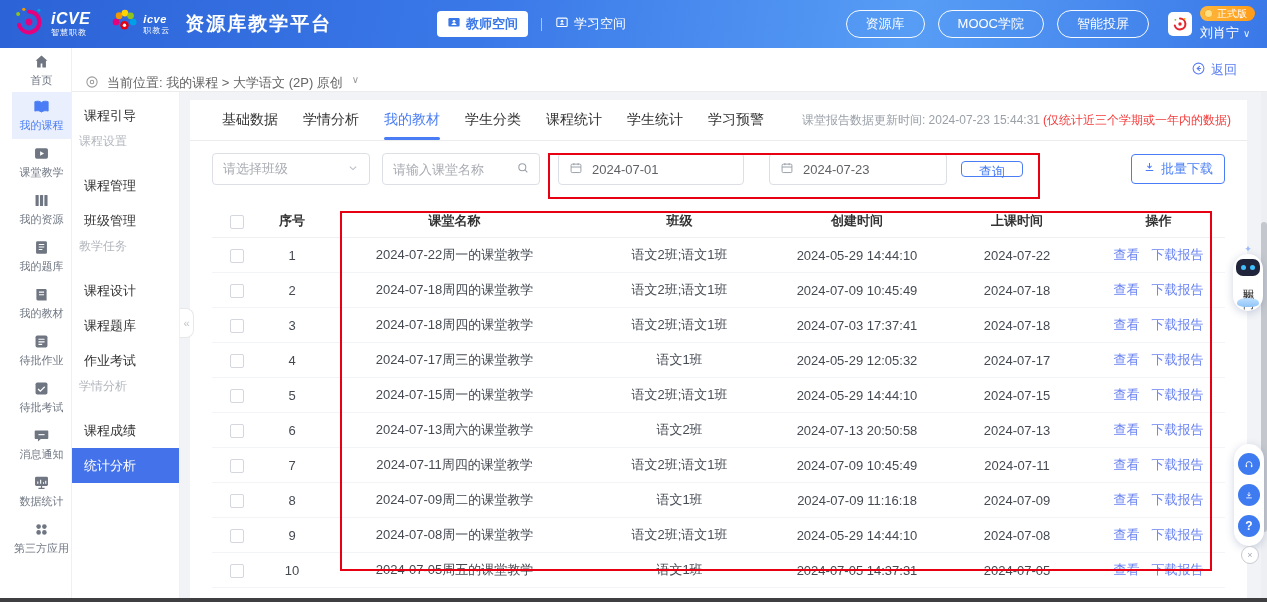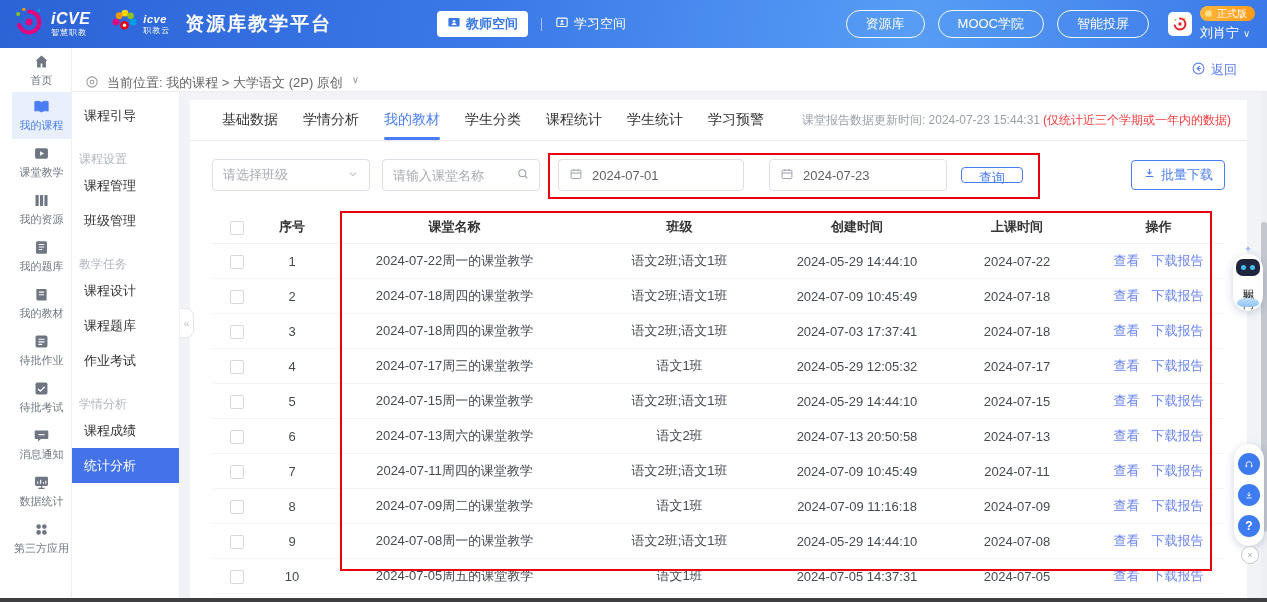--- a/index.html
+++ b/index.html
@@ -50,41 +50,41 @@
              gap:3px;color:#6f7682;font-size:11px;cursor:pointer;}
   .side-item:first-child{height:44px;}
   .side-item.active{background:#e9effc;color:#4a7df5;}
   .si-icon{display:flex;}
   
   .submenu{position:absolute;top:92px;left:60px;bottom:4px;width:120px;background:#fff;
            border-right:1px solid #f0f0f0;padding-top:6px;box-sizing:border-box;z-index:5;font-family:Liberation Serif, serif;}
   .sm-item{height:35px;line-height:35px;padding-left:24px;font-size:13px;color:#333;cursor:pointer;}
   .sm-item.active{background:#4472ea;color:#fff;}
   .sm-section{height:35px;padding-left:10px;font-size:12px;color:#b2b6bd;display:flex;
-              align-items:flex-end;gap:7px;}
+              align-items:flex-start;gap:7px;}
   .sm-bar{width:2px;height:12px;background:#d9dce1;display:inline-block;}
   .collapse-handle{position:absolute;left:180px;top:308px;width:13px;height:28px;background:#fff;
                    border:1px solid #e8e8e8;border-left:none;border-radius:0 8px 8px 0;display:flex;
                    align-items:center;justify-content:center;color:#c0c3c8;font-size:11px;cursor:pointer;
                    z-index:6;}
   
   .main{position:absolute;top:92px;left:180px;right:0;bottom:4px;background:#f1f3f6;
         padding:8px 20px 0 10px;box-sizing:border-box;}
   .card{background:#fff;height:100%;box-sizing:border-box;position:relative;overflow:hidden;}
   .tab-bar{display:flex;gap:25px;padding-left:32px;height:40px;align-items:stretch;
            border-bottom:1px solid #ececec;position:relative;}
   .tab{font-size:14px;color:#333;cursor:pointer;display:flex;align-items:center;position:relative;}
   .tab.active{color:#4a7df5;}
   .tab.active::after{content:"";position:absolute;bottom:0;left:0;right:0;height:3px;background:#4a7df5;
                      border-radius:2px;}
   .update-note{position:absolute;right:16px;top:0;height:40px;display:flex;align-items:center;gap:3px;
                font-size:12px;color:#9aa0a8;white-space:nowrap;}
   .update-note .warn{color:#f43b3b;}
   
-  .filter-row{display:flex;align-items:center;margin:18px 22px 0;height:32px;}
+  .filter-row{display:flex;align-items:center;margin:12px 22px 0;height:32px;}
   .f-ctrl{height:32px;border:1px solid #dcdfe6;border-radius:4px;background:#fff;box-sizing:border-box;
           display:flex;align-items:center;font-size:13px;color:#606266;}
   .f-select{width:158px;padding:0 9px 0 10px;color:#a8abb2;justify-content:space-between;
             margin-right:12px;cursor:pointer;}
   .f-input{width:158px;margin-right:18px;padding-right:9px;color:#a8abb2;}
   .f-input input{border:0;outline:0;flex:1;min-width:0;padding:0 10px;font:inherit;color:#606266;background:transparent;}
   .f-input input::placeholder{color:#a8abb2;}
   .f-date{width:186px;margin-right:25px;padding:0 10px;gap:7px;color:#9aa0a8;}
   .f-date input{border:0;outline:0;flex:1;min-width:0;font:inherit;color:#606266;background:transparent;}
   .f-date.end{width:178px;margin-right:14px;}

